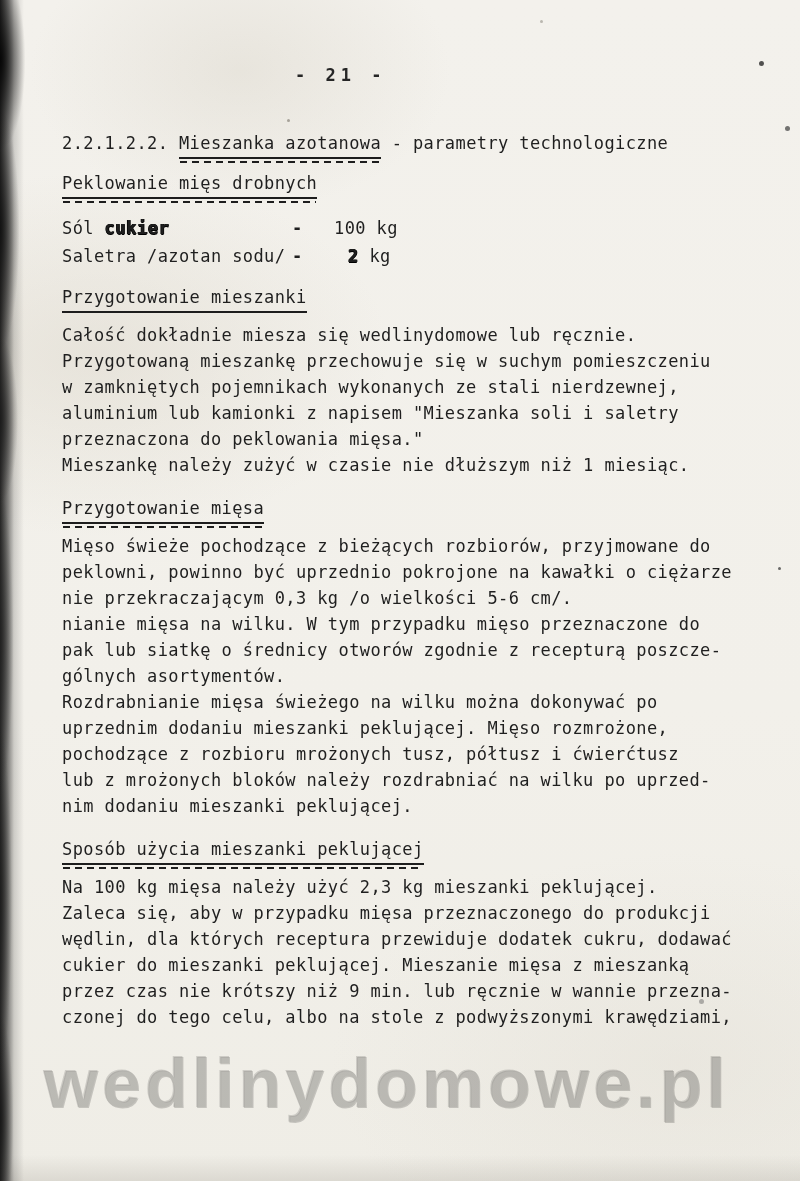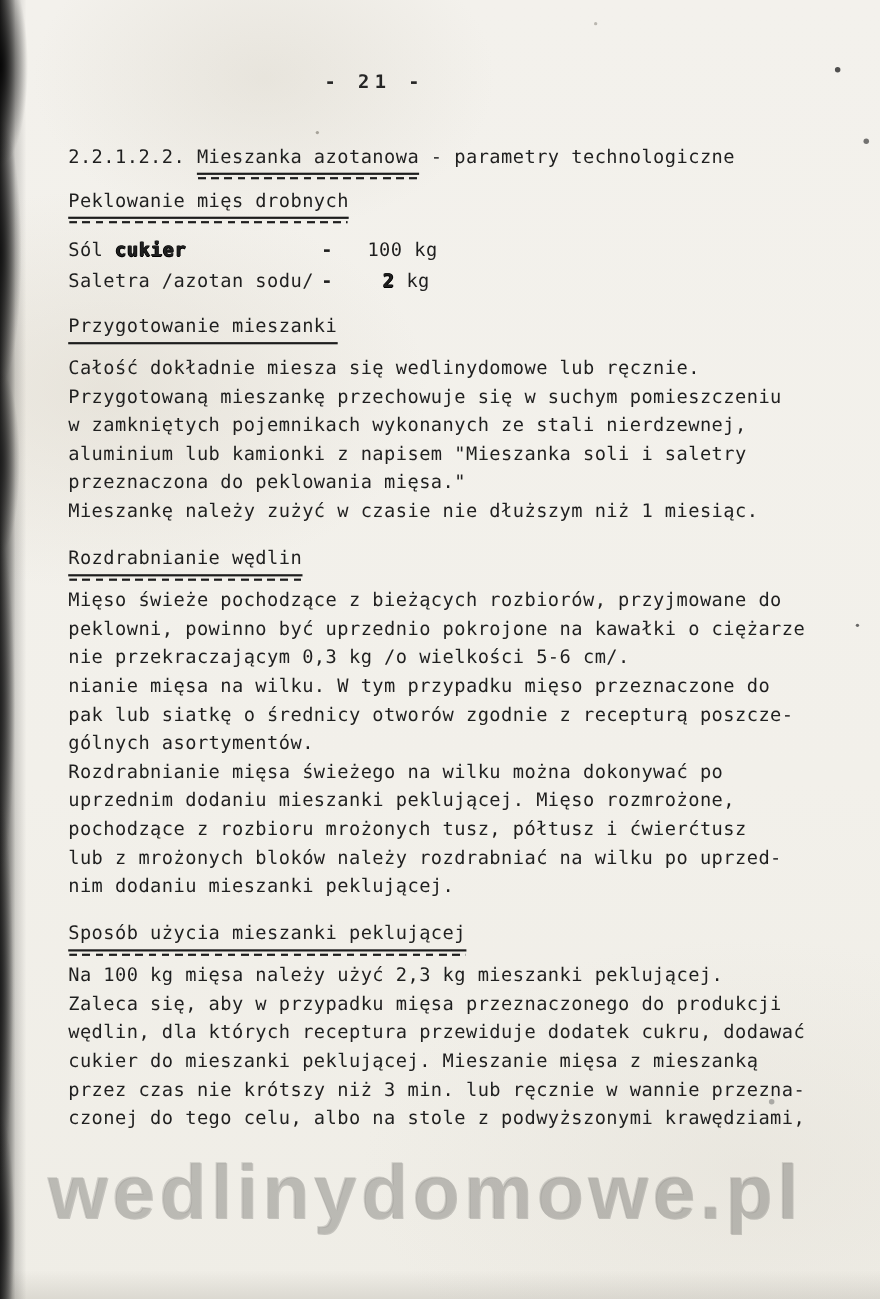--- a/index.html
+++ b/index.html
@@ -120,21 +120,21 @@
           <div class="tline">Całość dokładnie miesza się wedlinydomowe lub ręcznie.</div>
           <div class="tline">Przygotowaną mieszankę przechowuje się w suchym pomieszczeniu</div>
           <div class="tline">w zamkniętych pojemnikach wykonanych ze stali nierdzewnej,</div>
           <div class="tline">aluminium lub kamionki z napisem "Mieszanka soli i saletry</div>
           <div class="tline">przeznaczona do peklowania mięsa."</div>
           <div class="tline">Mieszankę należy zużyć w czasie nie dłuższym niż 1 miesiąc.</div>
         </div>
     </div>
 
     <div class="sec">
-      <div class="h sec-h"><span class="u-dd">Rozdrabnianie wędlin</span></div>
+      <div class="h sec-h"><span class="u-dd">Przygotowanie mięsa</span></div>
       <div class="para">
           <div class="tline">Mięso świeże pochodzące z bieżących rozbiorów, przyjmowane do</div>
           <div class="tline">peklowni, powinno być uprzednio pokrojone na kawałki o ciężarze</div>
           <div class="tline">nie przekraczającym 0,3 kg /o wielkości 5-6 cm/.</div>
           <div class="tline">nianie mięsa na wilku. W tym przypadku mięso przeznaczone do</div>
           <div class="tline">pak lub siatkę o średnicy otworów zgodnie z recepturą poszcze-</div>
           <div class="tline">gólnych asortymentów.</div>
           <div class="tline">Rozdrabnianie mięsa świeżego na wilku można dokonywać po</div>
           <div class="tline">uprzednim dodaniu mieszanki peklującej. Mięso rozmrożone,</div>
           <div class="tline">pochodzące z rozbioru mrożonych tusz, półtusz i ćwierćtusz</div>
@@ -143,21 +143,21 @@
         </div>
     </div>
 
     <div class="sec">
       <div class="h sec-h"><span class="u-dd">Sposób użycia mieszanki peklującej</span></div>
       <div class="para">
           <div class="tline">Na 100 kg mięsa należy użyć 2,3 kg mieszanki peklującej.</div>
           <div class="tline">Zaleca się, aby w przypadku mięsa przeznaczonego do produkcji</div>
           <div class="tline">wędlin, dla których receptura przewiduje dodatek cukru, dodawać</div>
           <div class="tline">cukier do mieszanki peklującej. Mieszanie mięsa z mieszanką</div>
-          <div class="tline">przez czas nie krótszy niż 3 min. lub ręcznie w wannie przezna-</div>
+          <div class="tline">przez czas nie krótszy niż 9 min. lub ręcznie w wannie przezna-</div>
           <div class="tline">czonej do tego celu, albo na stole z podwyższonymi krawędziami,</div>
         </div>
     </div>
 
   </div>
 
   <div class="watermark">wedlinydomowe.pl</div>
   <div class="bottom-band"></div>
 </div>
 

